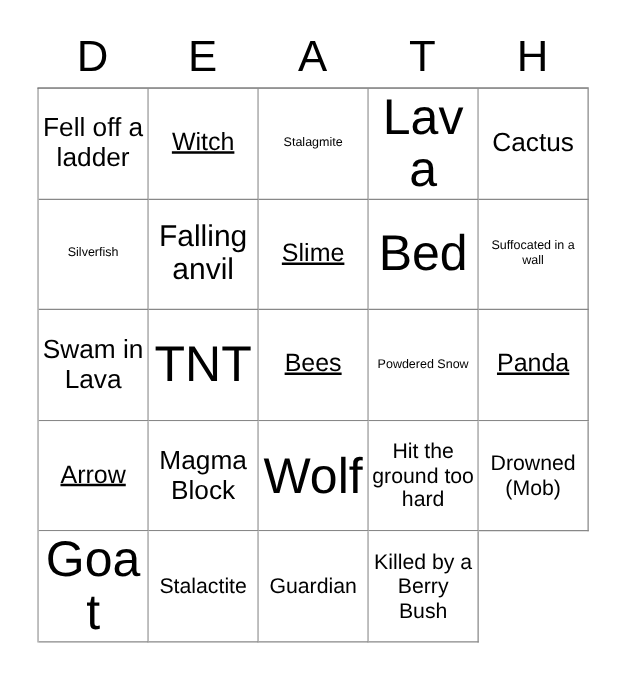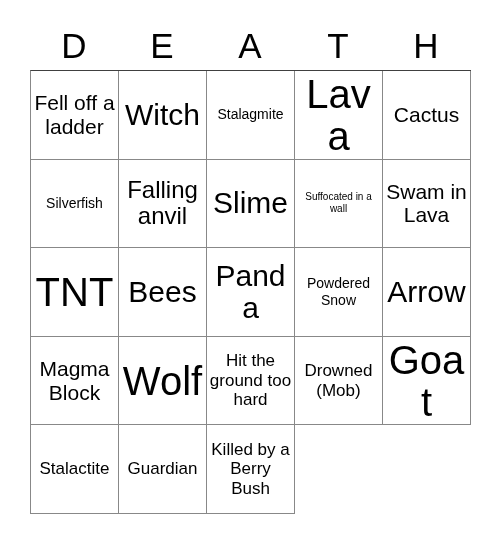--- a/index.html
+++ b/index.html
@@ -71,25 +71,25 @@
     color: #000000;
   }
   .bingo-cell .cell-text {
     display: block;
     width: 100%;
     line-height: 1.12;
     word-wrap: break-word;
   }
   
   .fs-xxl .cell-text { font-size: 40px; line-height: 1.05; }
-  .fs-xl  .cell-text { font-size: 30px; line-height: 1.08; }
+  .fs-xl  .cell-text { font-size: 20px; line-height: 1.08; text-decoration: underline; }
   .fs-lg  .cell-text { font-size: 24px; line-height: 1.1; }
   .fs-md  .cell-text { font-size: 21px; line-height: 1.12; }
   .fs-sm  .cell-text { font-size: 17px; line-height: 1.15; }
-  .fs-xs  .cell-text { font-size: 14px; line-height: 1.2; }
+  .fs-xs  .cell-text { font-size: 10px; line-height: 1.2; }
   .fs-xxs .cell-text { font-size: 10px; line-height: 1.22; }
 </style>
 </head>
 <body>
 
 <div id="bingo-card">
 
   <div id="header-row">
     <div class="header-letter">D</div>
     <div class="header-letter">E</div>
@@ -117,38 +117,41 @@
 
     <div class="bingo-cell fs-xs">
         <span class="cell-text">Silverfish</span>
       </div>
     <div class="bingo-cell fs-lg">
         <span class="cell-text">Falling anvil</span>
       </div>
     <div class="bingo-cell fs-xl">
         <span class="cell-text">Slime</span>
       </div>
+    <div class="bingo-cell fs-xxl">
+        <span class="cell-text">Bed</span>
+      </div>
     <div class="bingo-cell fs-xxs">
         <span class="cell-text">Suffocated in a wall</span>
       </div>
 
     <div class="bingo-cell fs-md">
         <span class="cell-text">Swam in Lava</span>
       </div>
     <div class="bingo-cell fs-xxl">
         <span class="cell-text">TNT</span>
       </div>
     <div class="bingo-cell fs-xl">
         <span class="cell-text">Bees</span>
       </div>
+    <div class="bingo-cell fs-xs">
+        <span class="cell-text">Powdered Snow</span>
+      </div>
     <div class="bingo-cell fs-xl">
         <span class="cell-text">Panda</span>
-      </div>
-    <div class="bingo-cell fs-xs">
-        <span class="cell-text">Powdered Snow</span>
       </div>
 
     <div class="bingo-cell fs-xl">
         <span class="cell-text">Arrow</span>
       </div>
     <div class="bingo-cell fs-md">
         <span class="cell-text">Magma Block</span>
       </div>
     <div class="bingo-cell fs-xxl">
         <span class="cell-text">Wolf</span>

